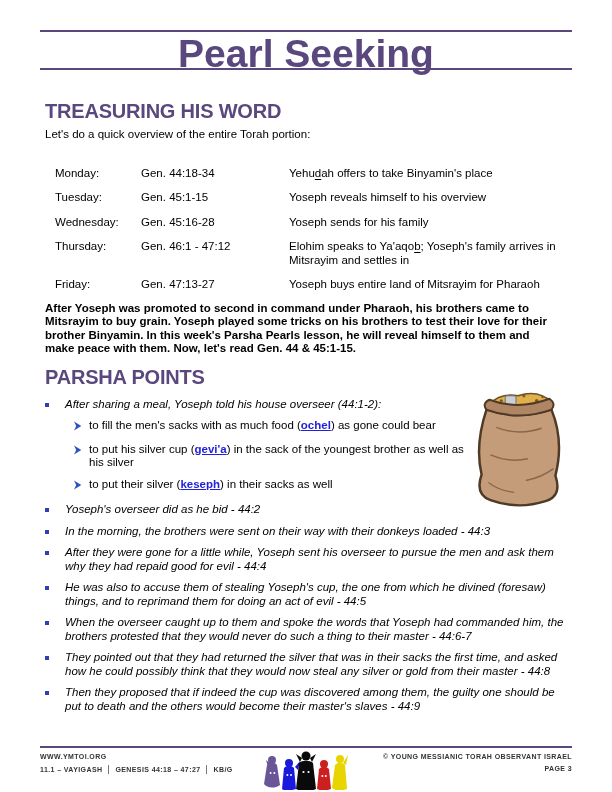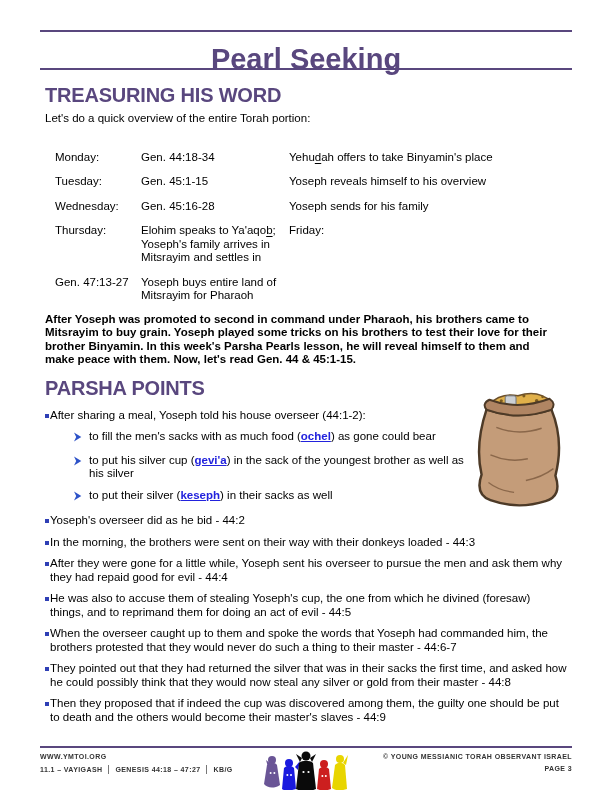--- a/index.html
+++ b/index.html
@@ -7,35 +7,35 @@
     width:612px;height:792px;background:#ffffff;position:relative;overflow:hidden;
     font-family:"Liberation Sans",sans-serif;color:#000;margin:0 auto;
   }
   
   .titlebar{
     position:absolute;top:30px;left:40px;width:532px;height:36px;
     border-top:2.5px solid #59477e;border-bottom:2.5px solid #59477e;
   }
   .doc-title{
     position:absolute;left:0;right:0;bottom:-8px;text-align:center;
-    font-size:29px;font-weight:bold;color:#59477e;letter-spacing:0;
+    font-size:39px;font-weight:bold;color:#59477e;letter-spacing:0;
   }
   
   .content{position:absolute;left:45px;top:84px;width:522px;font-size:11.5px;line-height:13.5px;}
-  .section-h{font-size:20px;line-height:22px;font-weight:bold;color:#59477e;margin:0 0 6px 0;letter-spacing:-0.2px;}
+  .section-h{font-size:20px;line-height:22px;font-weight:bold;color:#59477e;margin:16px 0 6px 0;letter-spacing:-0.2px;}
   .section-h.second{margin-top:10px;}
   p{margin:0;}
   .intro{margin-bottom:12px;}
   .summary{margin:10px 8px 0 0;font-weight:bold;}
   
   .schedule{display:grid;grid-template-columns:86px 148px 1fr;row-gap:11px;margin:25px 0 0 10px;}
   .sch-desc{padding-right:6px;}
   .u{text-decoration:underline;text-underline-offset:1.5px;}
   
-  .b-item{display:flex;gap:1px;margin-top:8px;}
+  .b-item{display:flex;gap:16px;margin-top:8px;font-style:italic;}
   .b-item.first{margin-top:10px;}
   .sq{width:4px;height:4px;background:#2f3fb5;margin-top:5px;flex:none;}
   .s-item{display:flex;gap:7px;margin:8px 0 0 28px;padding-right:92px;}
   .arrow{flex:none;margin-top:2px;}
   .term{color:#2222dd;font-weight:bold;text-decoration:underline;}
   
   .sack{position:absolute;left:468px;top:384px;width:100px;height:128px;}
   
   .footer-rule{position:absolute;left:40px;top:746px;width:532px;border-top:2.5px solid #59477e;}
   .footer-left{position:absolute;left:40px;top:753px;font-size:7px;font-weight:bold;letter-spacing:0.4px;color:#333;}
@@ -68,20 +68,21 @@
 
       <div>Tuesday:</div>
       <div>Gen. 45:1-15</div>
       <div class="sch-desc">Yoseph reveals himself to his overview</div>
 
       <div>Wednesday:</div>
       <div>Gen. 45:16-28</div>
       <div class="sch-desc">Yoseph sends for his family</div>
 
       <div>Thursday:</div>
+      <div>Gen. 46:1 - 47:12</div>
       <div class="sch-desc"><span>Elohim speaks to Ya'aqo</span><span class="u">b</span><span>; Yoseph's family arrives in Mitsrayim and settles in</span></div>
 
       <div>Friday:</div>
       <div>Gen. 47:13-27</div>
       <div class="sch-desc">Yoseph buys entire land of Mitsrayim for Pharaoh</div>
     </div>
 
     <p class="summary">After Yoseph was promoted to second in command under Pharaoh, his brothers came to Mitsrayim to buy grain. Yoseph played some tricks on his brothers to test their love for their brother Binyamin. In this week's Parsha Pearls lesson, he will reveal himself to them and make peace with them. Now, let's read Gen. 44 &amp; 45:1-15.</p>
 
     <div class="section-h second">PARSHA POINTS</div>

